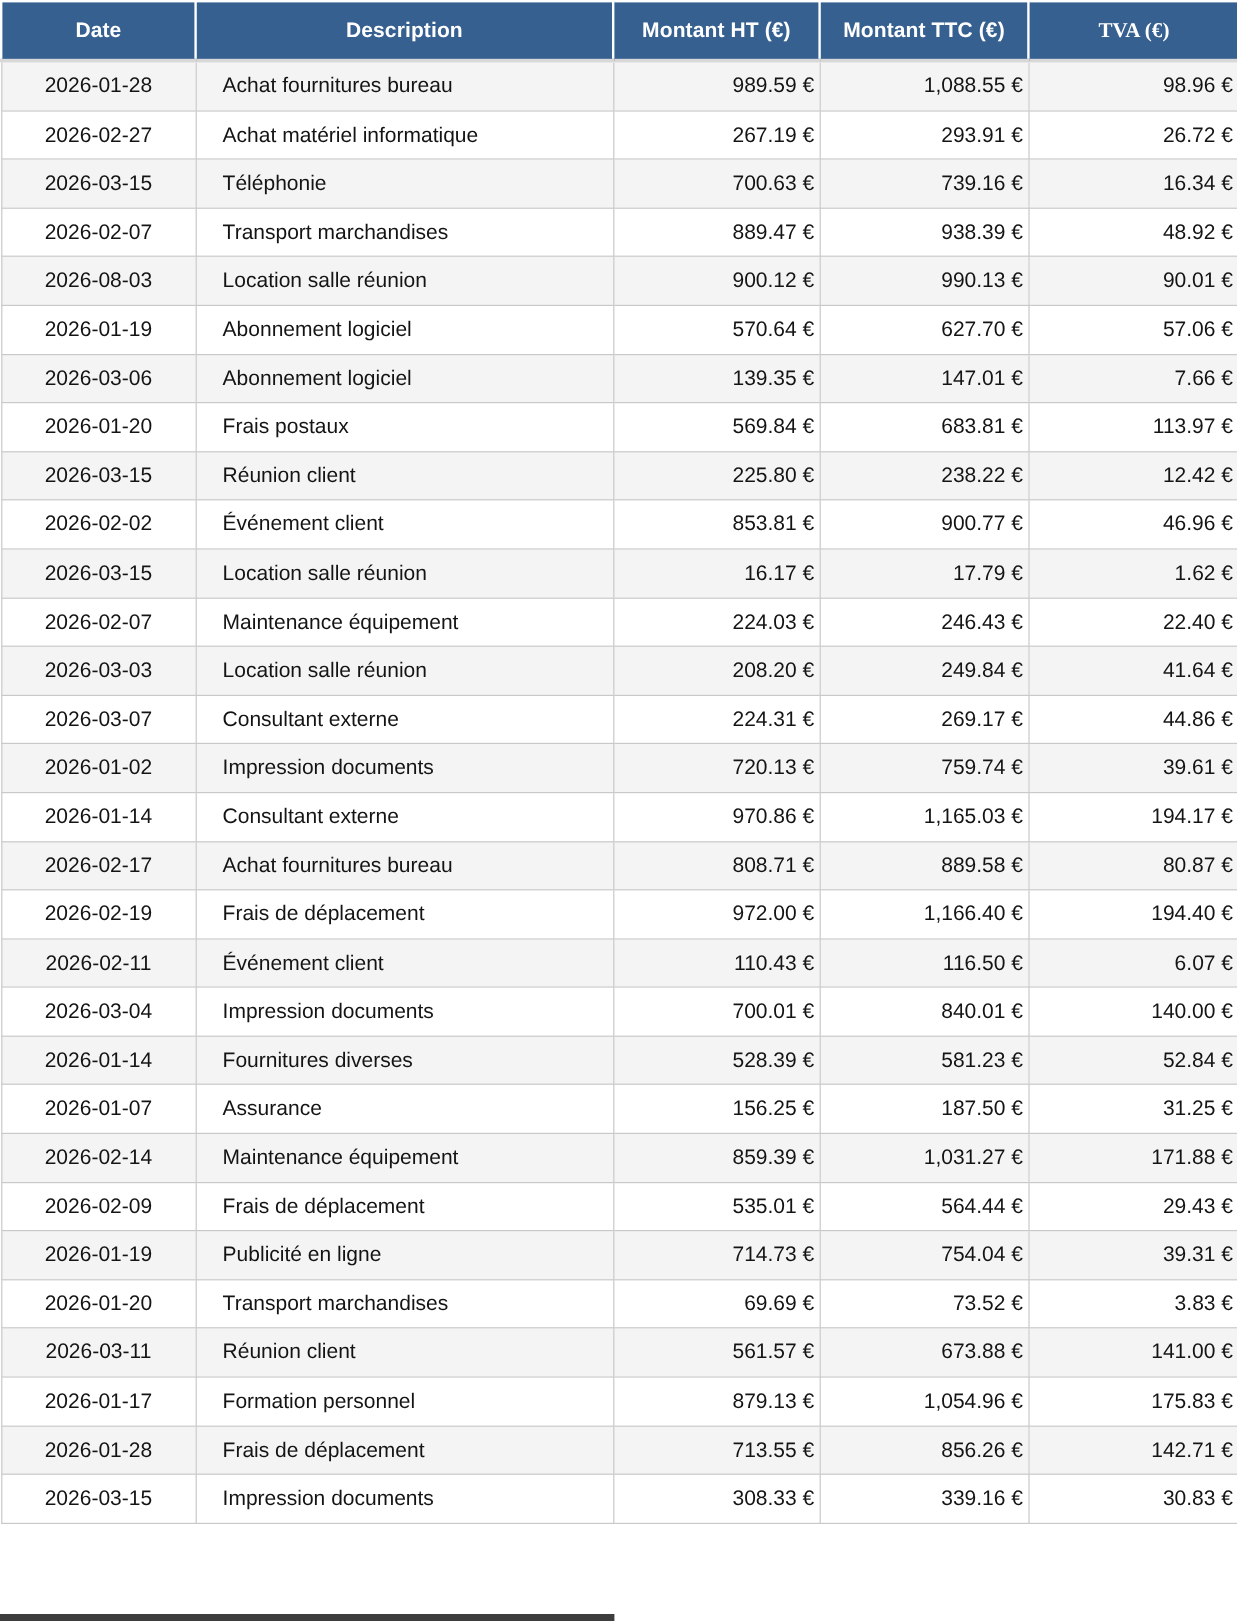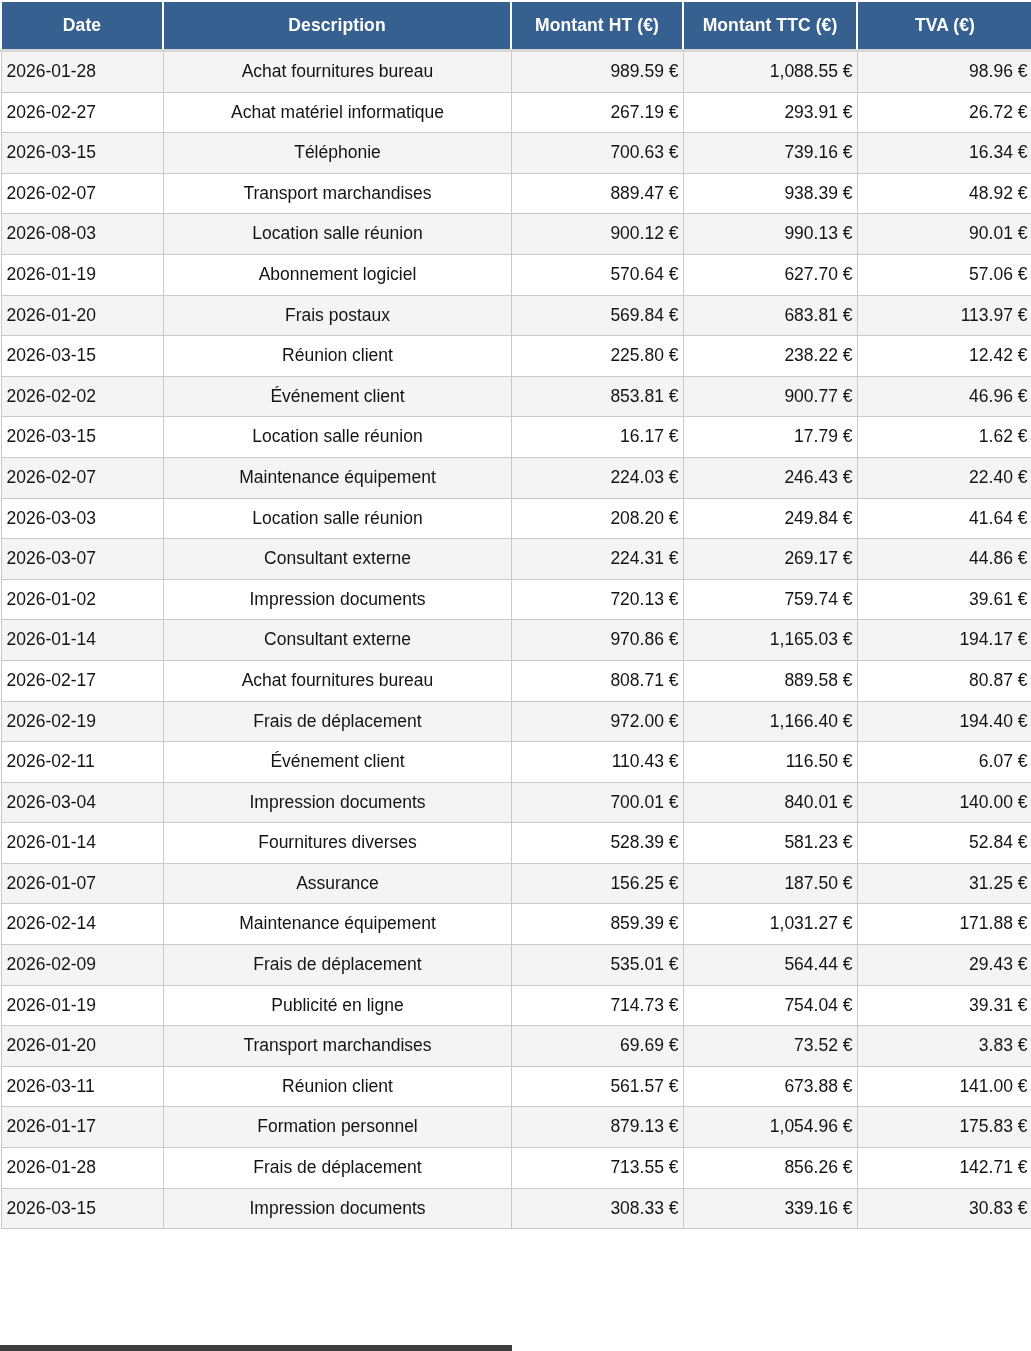--- a/index.html
+++ b/index.html
@@ -36,36 +36,36 @@
     height:47px;
     text-align:center;
     vertical-align:middle;
     border-top:2px solid #ffffff;
     border-right:2px solid #ffffff;
     border-bottom:3px solid #d8d8d8;
     padding:0;
     letter-spacing:0.1px;
   }
   thead th:first-child{border-left:2px solid #ffffff;margin-top:38px;}
-  thead th:last-child{border-right:none;}
+  thead th:last-child{border-right:none;font-family:Liberation Serif, serif;}
   tbody td{
     font-size:17.5px;
     color:var(--text);
     height:39.6px;
     line-height:39.6px;
     border:1px solid var(--border);
     padding:0 5px;
     white-space:nowrap;
     overflow:hidden;
     vertical-align:middle;
   }
   tbody tr:nth-child(odd){background:var(--row-alt);}
   tbody tr:nth-child(even){background:var(--row);}
-  td.align-center{text-align:left;}
-  td.align-left{text-align:center;padding-left:6px;}
+  td.align-center{text-align:center;}
+  td.align-left{text-align:left;padding-left:22px;}
   td.align-right{text-align:right;padding-right:4px;}
   .bottom-edge{
     position:absolute;
     left:0;bottom:0;
     width:512px;height:6px;
     background:#3d3d3d;
   }
 </style>
 </head>
 <body>
@@ -124,20 +124,27 @@
         <td class="align-right">90.01 €</td>
       </tr>
       <tr>
         <td class="align-center">2026-01-19</td>
         <td class="align-left">Abonnement logiciel</td>
         <td class="align-right">570.64 €</td>
         <td class="align-right">627.70 €</td>
         <td class="align-right">57.06 €</td>
       </tr>
       <tr>
+        <td class="align-center">2026-03-06</td>
+        <td class="align-left">Abonnement logiciel</td>
+        <td class="align-right">139.35 €</td>
+        <td class="align-right">147.01 €</td>
+        <td class="align-right">7.66 €</td>
+      </tr>
+      <tr>
         <td class="align-center">2026-01-20</td>
         <td class="align-left">Frais postaux</td>
         <td class="align-right">569.84 €</td>
         <td class="align-right">683.81 €</td>
         <td class="align-right">113.97 €</td>
       </tr>
       <tr>
         <td class="align-center">2026-03-15</td>
         <td class="align-left">Réunion client</td>
         <td class="align-right">225.80 €</td>

